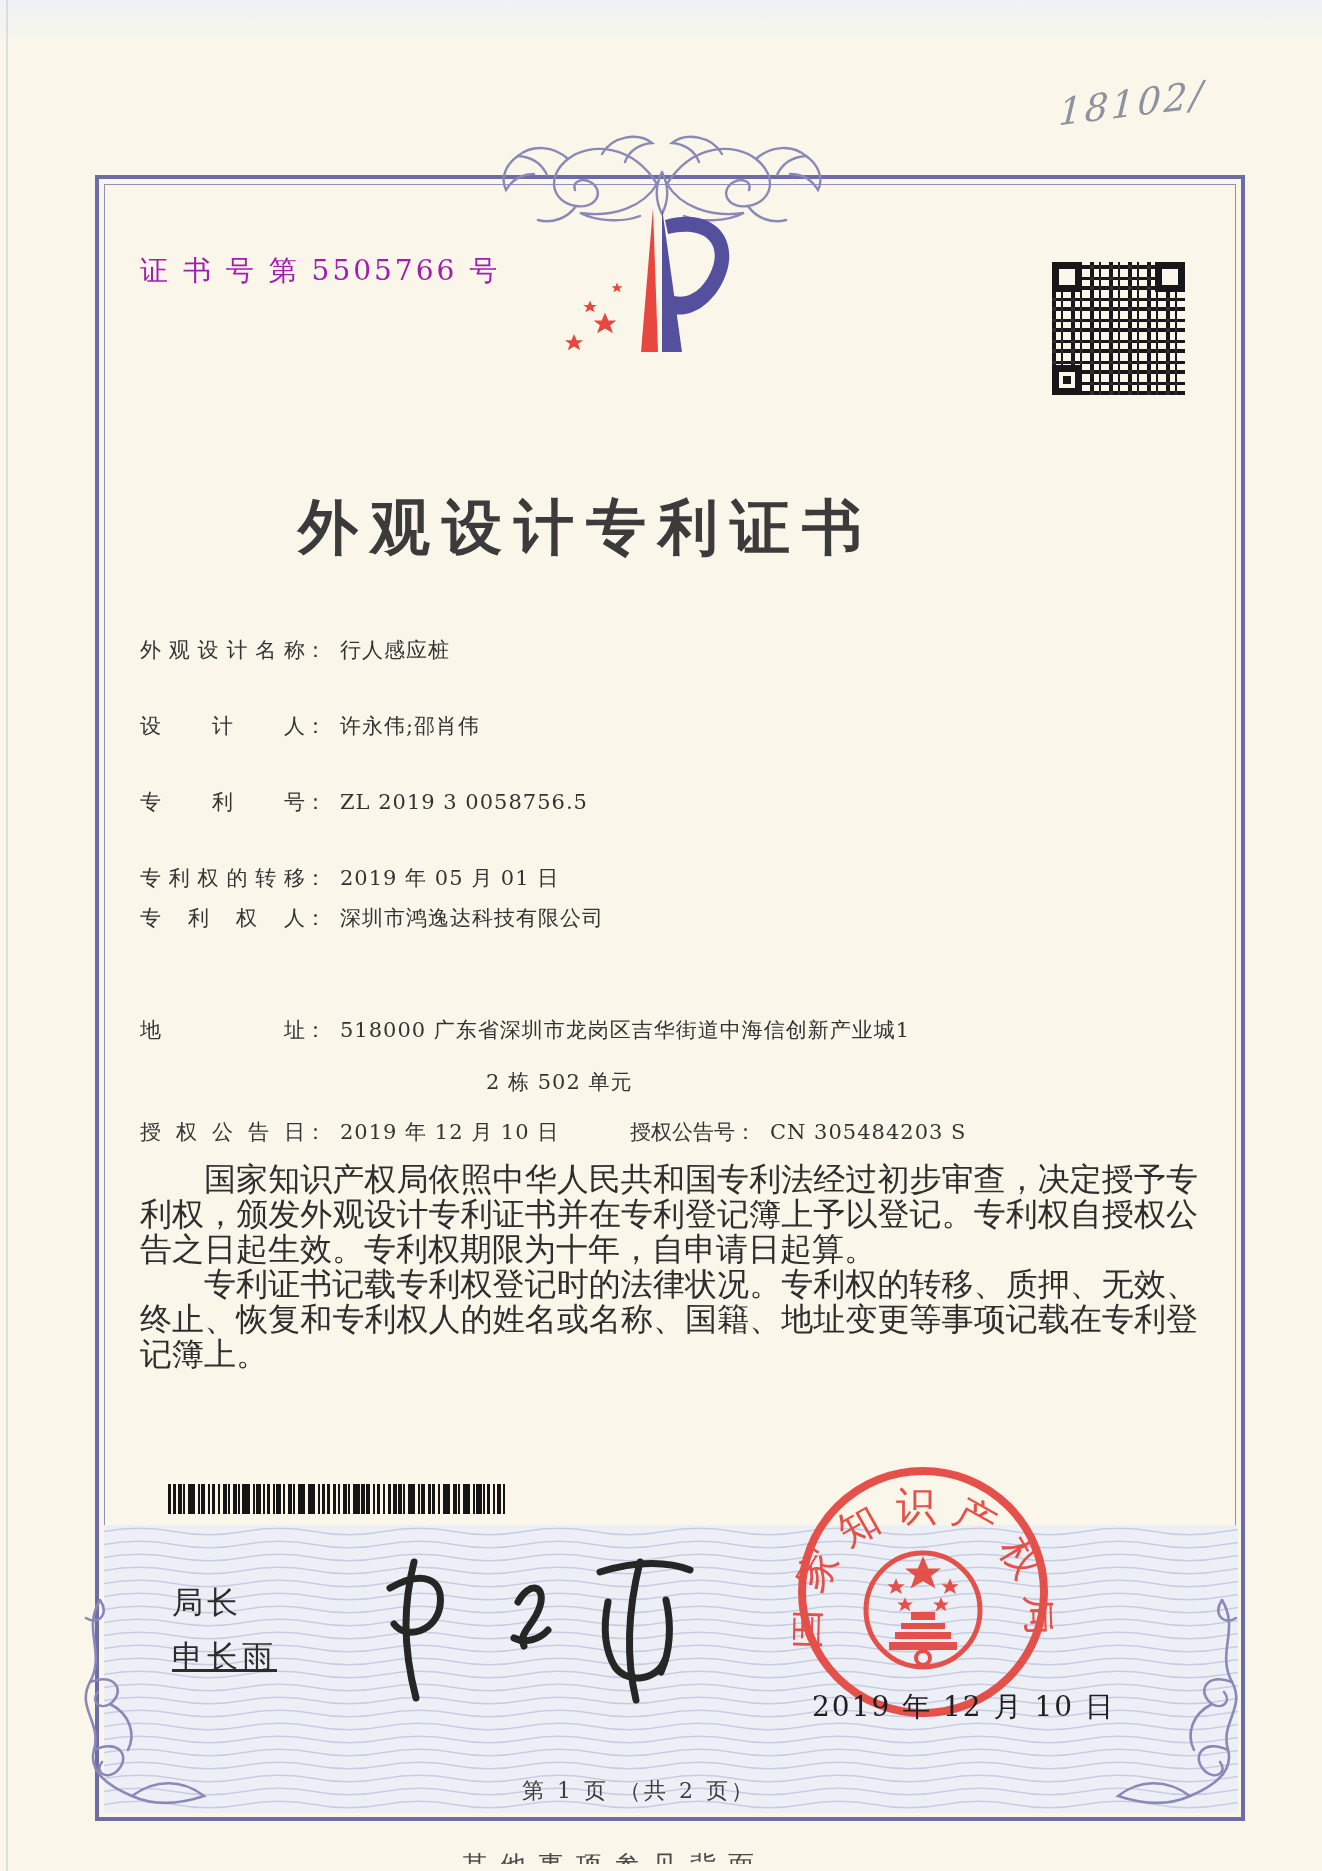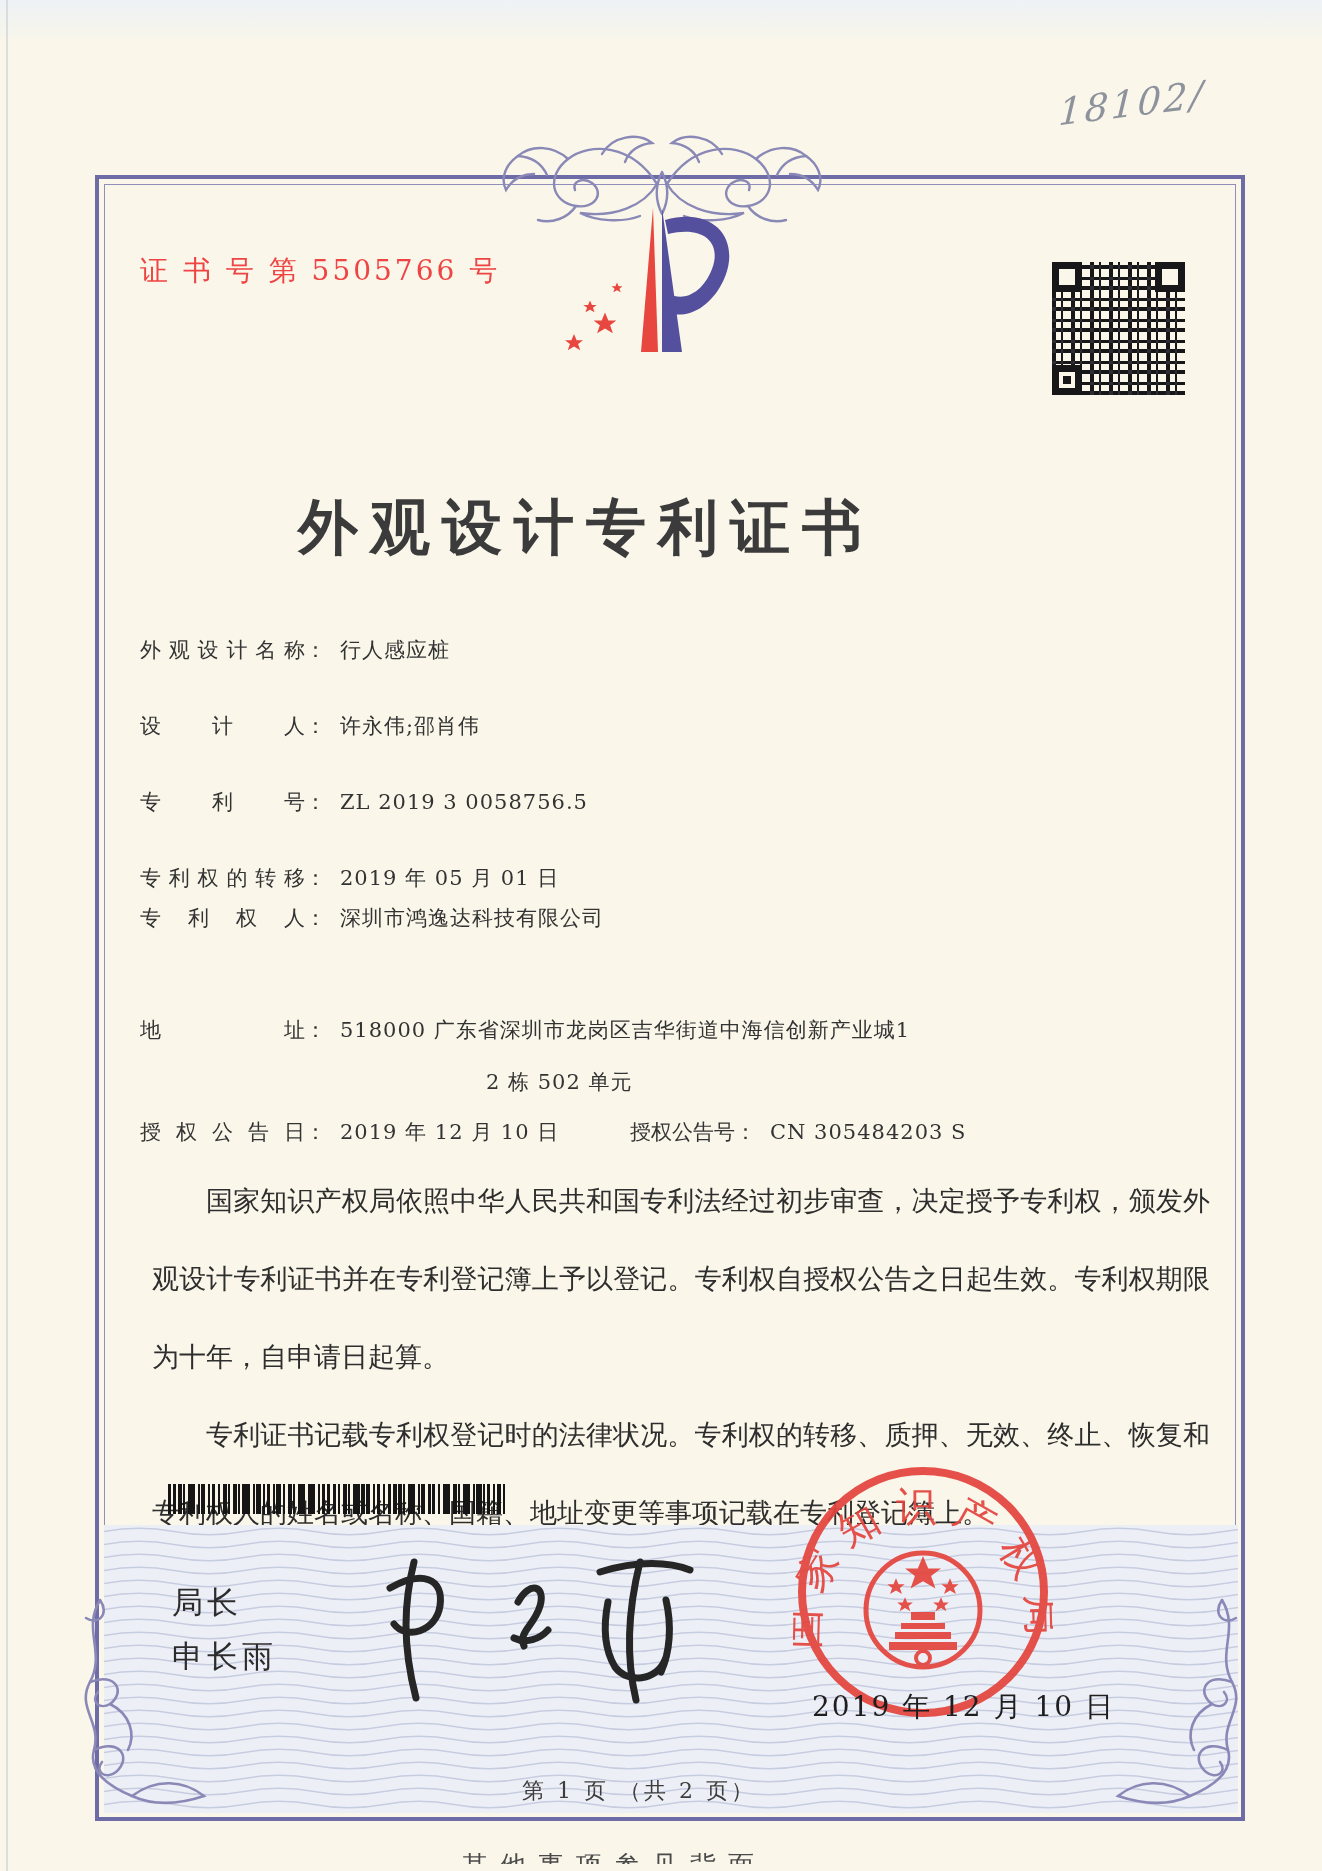--- a/index.html
+++ b/index.html
@@ -9,21 +9,21 @@
     font-family:"DejaVu Serif","Liberation Serif",serif;color:#2f2f2f;
   }
   .scan-top{position:absolute;left:0;top:0;width:100%;height:42px;
     background:linear-gradient(#eef2f6,#f6f5ec 80%,rgba(250,247,234,0));}
   .scan-left{position:absolute;left:6px;top:0;width:2px;height:100%;background:#cfd3d9;opacity:.7;}
   
   .frame-outer{position:absolute;left:95px;top:175px;width:1142px;height:1638px;
     border:4px solid #6e6ca6;}
   .frame-inner{position:absolute;left:5px;top:5px;right:5px;bottom:5px;border:1px solid #908eba;}
   
-  .cert-no{position:absolute;left:140px;top:252px;font-size:28px;letter-spacing:3px;color:#ef4444;}
+  .cert-no{position:absolute;left:140px;top:252px;font-size:28px;letter-spacing:3px;color:#a21caf;}
   .hand-note{position:absolute;left:1058px;top:82px;font-size:37px;font-style:italic;
     color:#8d929c;transform:rotate(-7deg) skewX(-10deg);letter-spacing:3px;}
   .logo{position:absolute;left:565px;top:200px;}
   .qr{position:absolute;left:1052px;top:262px;width:133px;height:133px;background:
     repeating-linear-gradient(90deg,#17171a 0 4px,transparent 4px 9px,#17171a 9px 11px,transparent 11px 19px),
     repeating-linear-gradient(0deg,#17171a 0 4px,transparent 4px 10px,#17171a 10px 13px,transparent 13px 21px);
     background-blend-mode:screen;outline:4px solid transparent;}
   .qr::before,.qr::after,.qr .f3{content:"";position:absolute;width:30px;height:30px;
     border:7px solid #17171a;background:#faf7ea;box-sizing:border-box;}
   .qr::before{left:0;top:0;}
@@ -32,33 +32,33 @@
   .title{position:absolute;left:298px;top:440px;font-size:60px;font-weight:bold;
     letter-spacing:12px;color:#3b3b3b;margin-top:48px;}
   
   .frow{position:absolute;left:140px;width:1070px;font-size:21px;color:#333;white-space:nowrap;}
   .flabel{display:inline-block;width:165px;text-align:justify;text-align-last:justify;vertical-align:bottom;}
   .fcolon{display:inline-block;margin-right:14px;}
   .fval{letter-spacing:1px;}
   .addr2{position:absolute;left:346px;top:52px;letter-spacing:1px;}
   .pair2{position:absolute;left:490px;top:0;}
   
-  .bodytext{position:absolute;left:140px;top:1162px;width:1058px;font-size:27px;
-    line-height:78px;text-align:justify;color:#2e2e2e;margin-left:12px;}
+  .bodytext{position:absolute;left:140px;top:1162px;width:1058px;font-size:32px;
+    line-height:35px;text-align:justify;color:#2e2e2e;}
   .bodytext p{margin:0;text-indent:2em;}
   
   .barcode{position:absolute;left:168px;top:1484px;width:338px;height:30px;background:
     repeating-linear-gradient(90deg,#151515 0 2px,rgba(0,0,0,0) 2px 5px),
     repeating-linear-gradient(90deg,#151515 0 3px,rgba(0,0,0,0) 3px 11px),
     repeating-linear-gradient(90deg,rgba(0,0,0,0) 0 6px,#151515 6px 8px,rgba(0,0,0,0) 8px 17px);}
   
   .waves{position:absolute;left:104px;top:1525px;}
   
   .director-label{position:absolute;left:172px;top:1582px;font-size:31px;color:#2c2c2c;letter-spacing:4px;}
-  .director-name{position:absolute;left:172px;top:1636px;font-size:31px;color:#2c2c2c;letter-spacing:4px;}
+  .director-name{position:absolute;left:172px;top:1636px;font-size:31px;color:#2c2c2c;letter-spacing:4px;text-decoration:underline;}
   .signature{position:absolute;left:368px;top:1540px;}
   
   .seal{position:absolute;left:793px;top:1462px;opacity:.93;}
   .seal-date{position:absolute;left:812px;top:1688px;font-size:28px;color:#1e1e1e;letter-spacing:2px;white-space:nowrap;}
   
   .page-footer{position:absolute;left:95px;top:1776px;width:1040px;text-align:center;
     font-size:22px;letter-spacing:3px;color:#3d3d3d;margin-left:24px;}
   .clipped-line{position:absolute;left:462px;top:1853px;height:11px;overflow:hidden;
     font-size:26px;line-height:24px;letter-spacing:12px;color:#4a4a4a;}
   .orn{position:absolute;}

